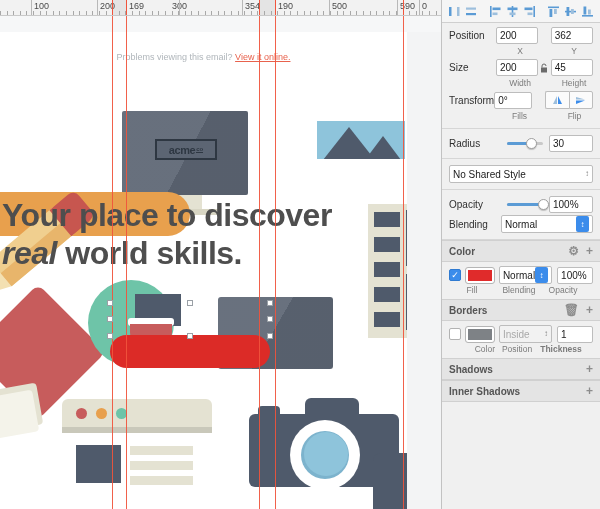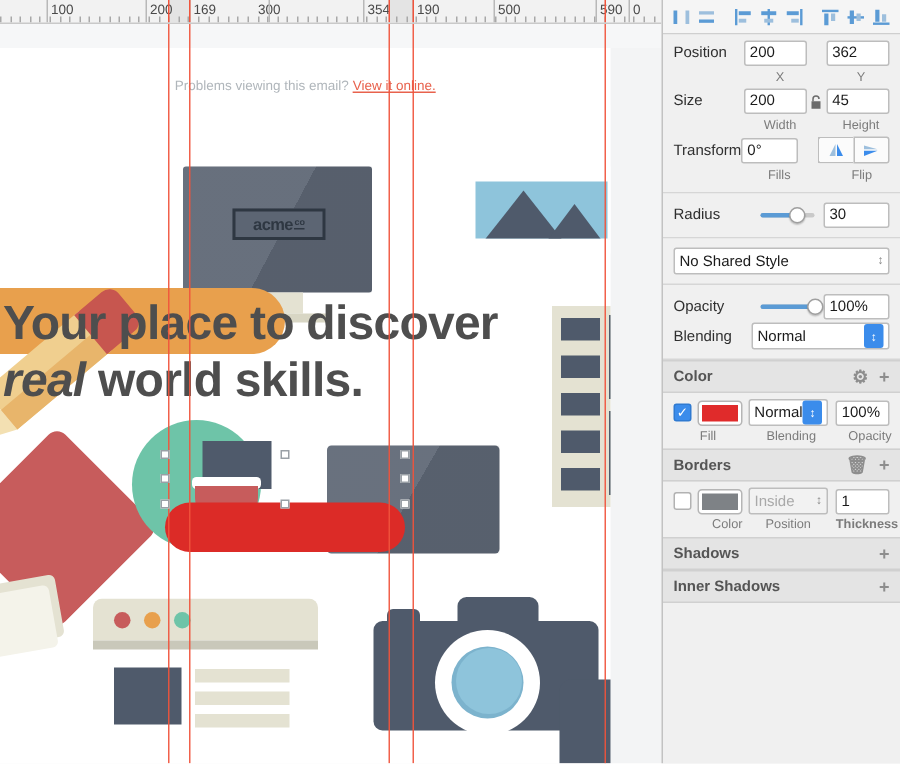--- a/index.html
+++ b/index.html
@@ -263,21 +263,21 @@
   .hdr-row {
     display:flex; align-items:center; justify-content:space-between;
     background:#e4e4e4; border-top:1px solid #d0d0d0; border-bottom:1px solid #d0d0d0;
     padding: 3px 7px; font-size:10px; font-weight:bold; color:#555;
   }
   .hdr-icons { display:flex; align-items:center; gap:7px; color:#8d8d8d; font-size:12px; }
   .checkbox { width:12px; height:12px; border:1px solid #b2b2b2; background:#fff; border-radius:2px; }
   .checkbox.on { background:#3b8ceb; border-color:#2f7ad1; display:flex; align-items:center; justify-content:center; color:#fff; font-size:9px; line-height:9px;}
   .swatch { width:28px; height:15px; border:2px solid #ffffff; outline:1px solid #b5b5b5; border-radius:2px; }
   .fillrow { display:flex; align-items:center; gap:5px; padding: 4px 7px 1px 7px;}
-  .fill-sub { display:flex; padding: 0 0 4px 7px; font-size:8.5px; color:#7b7b7b; }
+  .fill-sub { display:flex; padding: 0 17px 4px 7px; font-size:8.5px; color:#7b7b7b; }
   .sel-box.dis { background:#f2f2f2; color:#a9a9a9;}
   .plain-sec { padding: 5px 7px; background:#f0f0f0; border-bottom:1px solid #d6d6d6; }
 </style>
 </head>
 <body>
 
 <div id="app">
 
   <div id="canvas-area">
 

